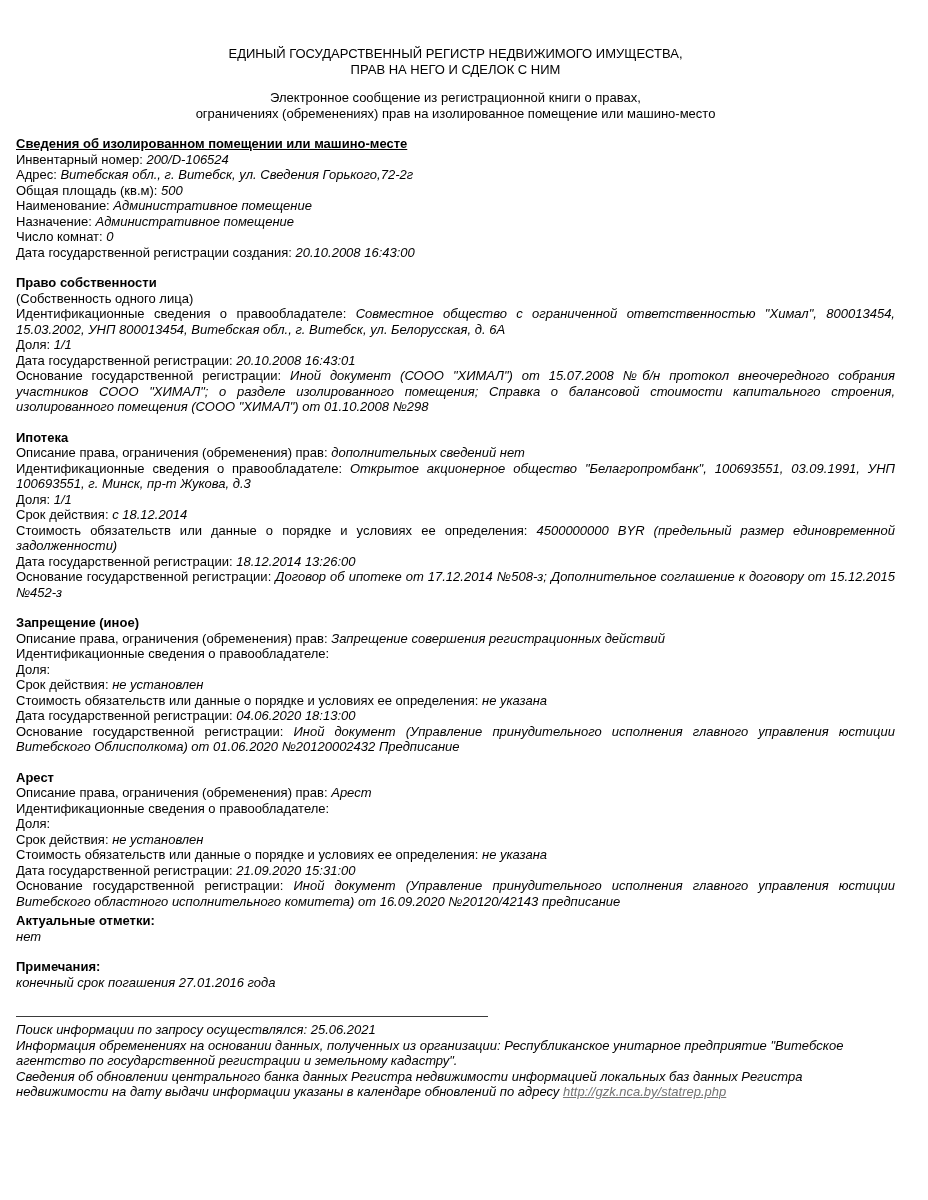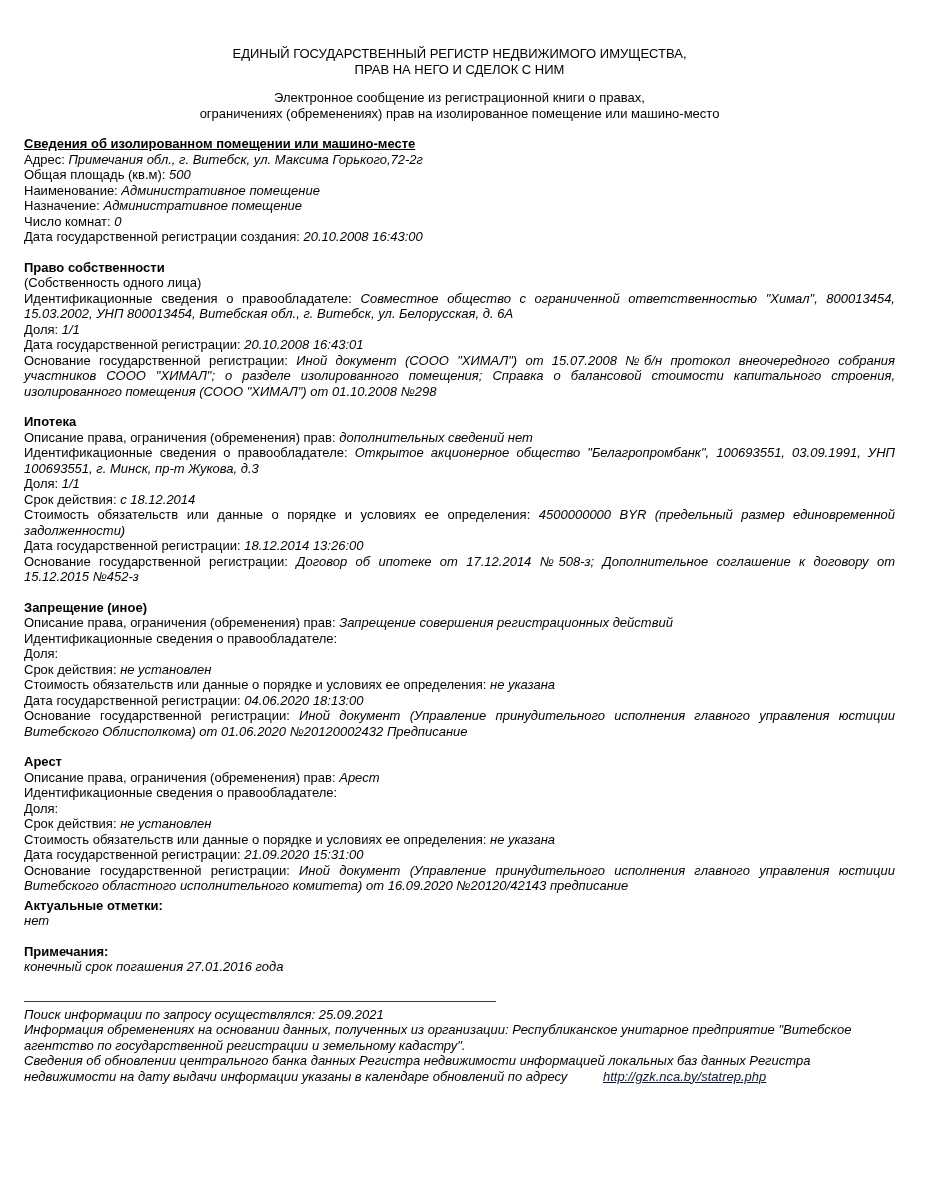--- a/index.html
+++ b/index.html
@@ -6,21 +6,21 @@
   .page {
     position: relative;
     width: 928px;
     height: 1200px;
     box-sizing: border-box;
     background: #ffffff;
     color: #000000;
     font-family: "Liberation Sans", "DejaVu Sans", sans-serif;
     font-size: 13px;
     line-height: 15.5px;
-    padding: 46px 33px 0 24px;
+    padding: 46px 33px 0 16px;
     overflow: hidden;
   }
   .center { text-align: center; }
   .subtitle-block { margin-top: 13px; }
   .section { margin-top: 15px; }
   .section-marks { margin-top: 4px; }
   .section-notes { }
   .heading { font-weight: bold; }
   .heading.underlined { text-decoration: underline; }
   .row { text-align: justify; }
@@ -50,22 +50,26 @@
   </div>
 
   <div class="center subtitle-block">
     <div>Электронное сообщение из регистрационной книги о правах,</div>
     <div>ограничениях (обременениях) прав на изолированное помещение или машино-место</div>
   </div>
 
   <div class="section">
     <div class="heading underlined">Сведения об изолированном помещении или машино-месте</div>
     <div class="row">
+      <span class="label">Инвентарный номер:</span>
+      <span class="value">200/D-106524</span>
+    </div>
+    <div class="row">
       <span class="label">Адрес:</span>
-      <span class="value">Примечания обл., г. Витебск, ул. Максима Горького,72-2г</span>
+      <span class="value">Витебская обл., г. Витебск, ул. Сведения Горького,72-2г</span>
     </div>
     <div class="row">
       <span class="label">Общая площадь (кв.м):</span>
       <span class="value">500</span>
     </div>
     <div class="row">
       <span class="label">Наименование:</span>
       <span class="value">Административное помещение</span>
     </div>
     <div class="row">
@@ -208,20 +212,20 @@
 
   <div class="section section-notes">
     <div class="heading">Примечания:</div>
     <div class="row">
       <span class="value">конечный срок погашения 27.01.2016 года</span>
     </div>
   </div>
 
   <div class="footer">
     <div class="divider"></div>
-    <div class="fline">Поиск информации по запросу осуществлялся: 25.09.2021</div>
+    <div class="fline">Поиск информации по запросу осуществлялся: 25.06.2021</div>
     <div class="fline">Информация обременениях на основании данных, полученных из организации: Республиканское унитарное предприятие "Витебское агентство по государственной регистрации и земельному кадастру".</div>
     <div class="fline">
-      <span>Сведения об обновлении центрального банка данных Регистра недвижимости информацией локальных баз данных Регистра недвижимости на дату выдачи информации указаны в календаре обновлений по адресу </span><span class="link" id="statrep-link" style="color: #0f172a; margin-left: 32px;">http://gzk.nca.by/statrep.php</span>
+      <span>Сведения об обновлении центрального банка данных Регистра недвижимости информацией локальных баз данных Регистра недвижимости на дату выдачи информации указаны в календаре обновлений по адресу </span><span class="link" id="statrep-link" style="color: #737373;">http://gzk.nca.by/statrep.php</span>
     </div>
   </div>
 
 </div>
 
 </body></html>

